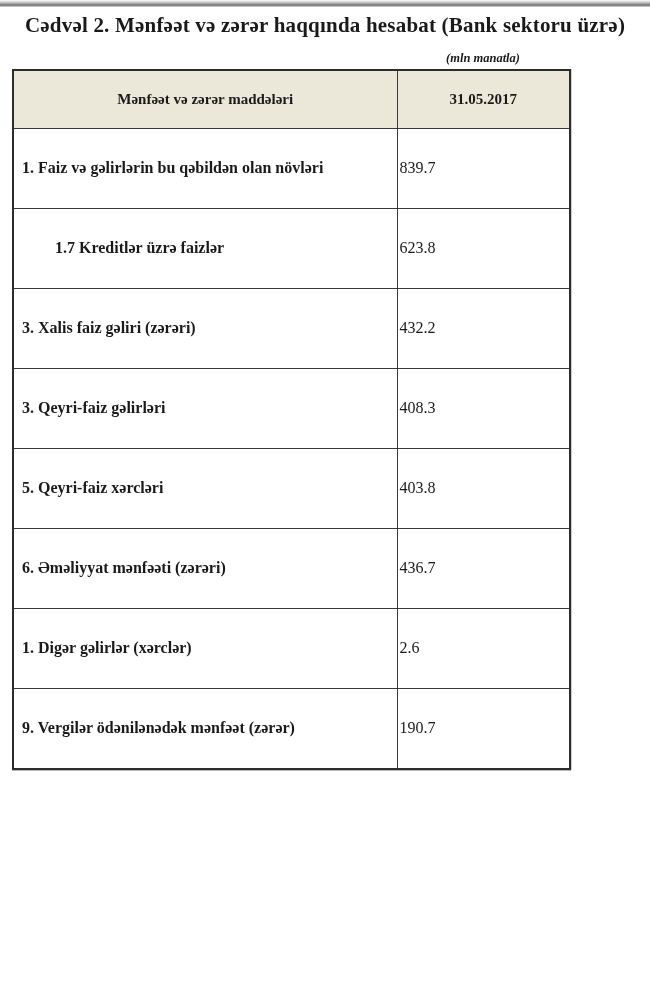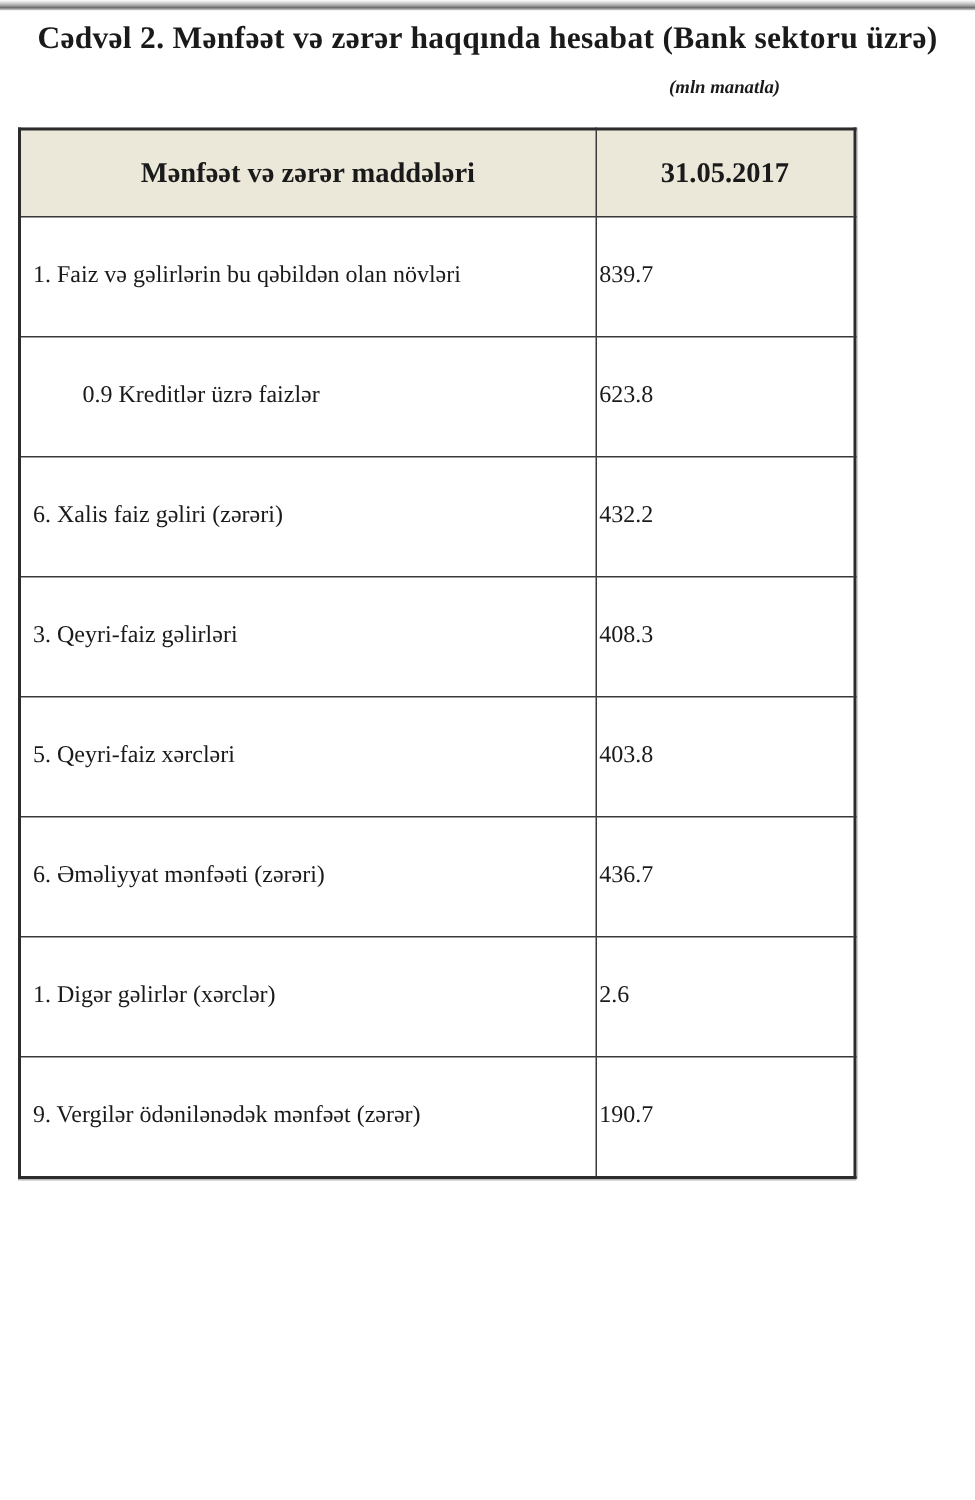--- a/index.html
+++ b/index.html
@@ -26,55 +26,56 @@
     letter-spacing: 0.2px;
     line-height: 1.15;
   }
   .unit-note {
     text-align: right;
     padding-right: 130px;
     font-size: 12.5px;
     font-style: italic;
     font-weight: bold;
     margin-top: 1px;
-    margin-bottom: 19px;
+    margin-bottom: 3px;
   }
   table.report {
     margin-left: 12px;
     width: 557px;
     border-collapse: collapse;
     table-layout: fixed;
   }
   table.report, table.report td, table.report th {
     border: 1px solid #3a3a3a;
   }
   table.report {
     border: 2px solid #2c2c2c;
     box-shadow: 0 1px 0 #b9b9b9, 1px 0 0 #cfcfcf;
   }
   col.c-label { width: 384px; }
   col.c-value { width: 173px; }
   thead th {
     background: #ebe8da;
     height: 55px;
-    font-size: 19px;
+    font-size: 15px;
     font-weight: bold;
     text-align: center;
     vertical-align: middle;
     border-bottom: 2px solid #2c2c2c;
   }
   tbody td {
     height: 63px;
     font-size: 16px;
     vertical-align: middle;
     line-height: 1.3;
   }
   td.lbl {
     text-align: left;
     padding: 8px 10px 8px 8px;
+    font-weight: bold;
   }
   td.val {
     text-align: left;
     padding: 4px 2px;
   }
   tr.indent td.lbl { padding-left: 41px; }
 </style>
 </head>
 <body>
 
@@ -94,25 +95,25 @@
       <th>Mənfəət və zərər maddələri</th>
       <th>31.05.2017</th>
     </tr>
   </thead>
   <tbody>
     <tr>
       <td class="lbl">1. Faiz və gəlirlərin bu qəbildən olan növləri</td>
       <td class="val">839.7</td>
     </tr>
     <tr class="indent">
-      <td class="lbl">0.9 Kreditlər üzrə faizlər</td>
+      <td class="lbl">1.7 Kreditlər üzrə faizlər</td>
       <td class="val">623.8</td>
     </tr>
     <tr>
-      <td class="lbl">6. Xalis faiz gəliri (zərəri)</td>
+      <td class="lbl">3. Xalis faiz gəliri (zərəri)</td>
       <td class="val">432.2</td>
     </tr>
     <tr>
       <td class="lbl">3. Qeyri-faiz gəlirləri</td>
       <td class="val">408.3</td>
     </tr>
     <tr>
       <td class="lbl">5. Qeyri-faiz xərcləri</td>
       <td class="val">403.8</td>
     </tr>

